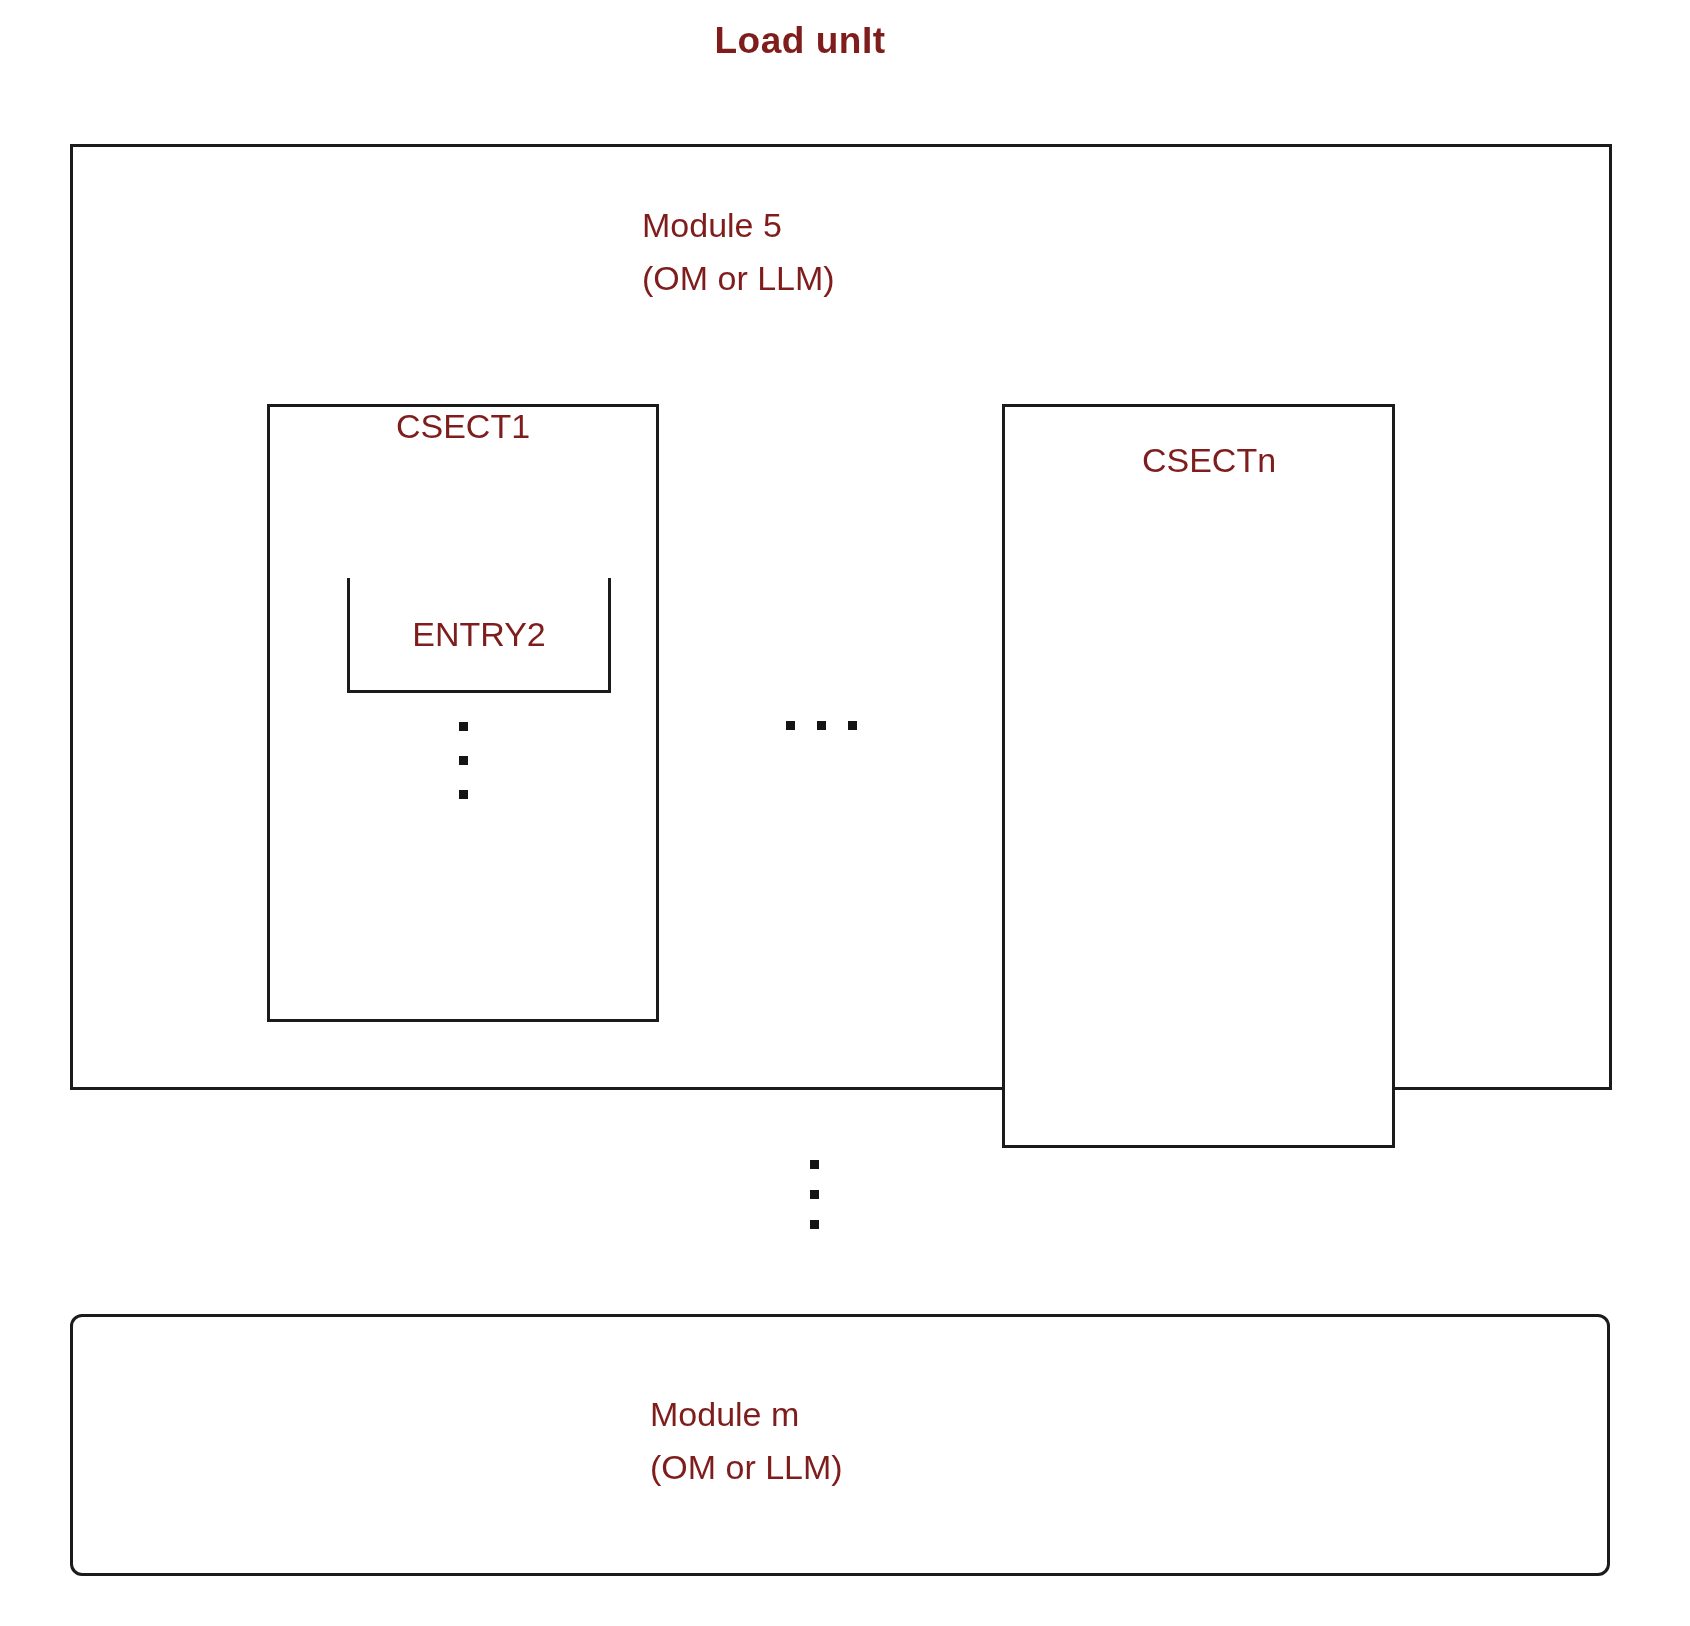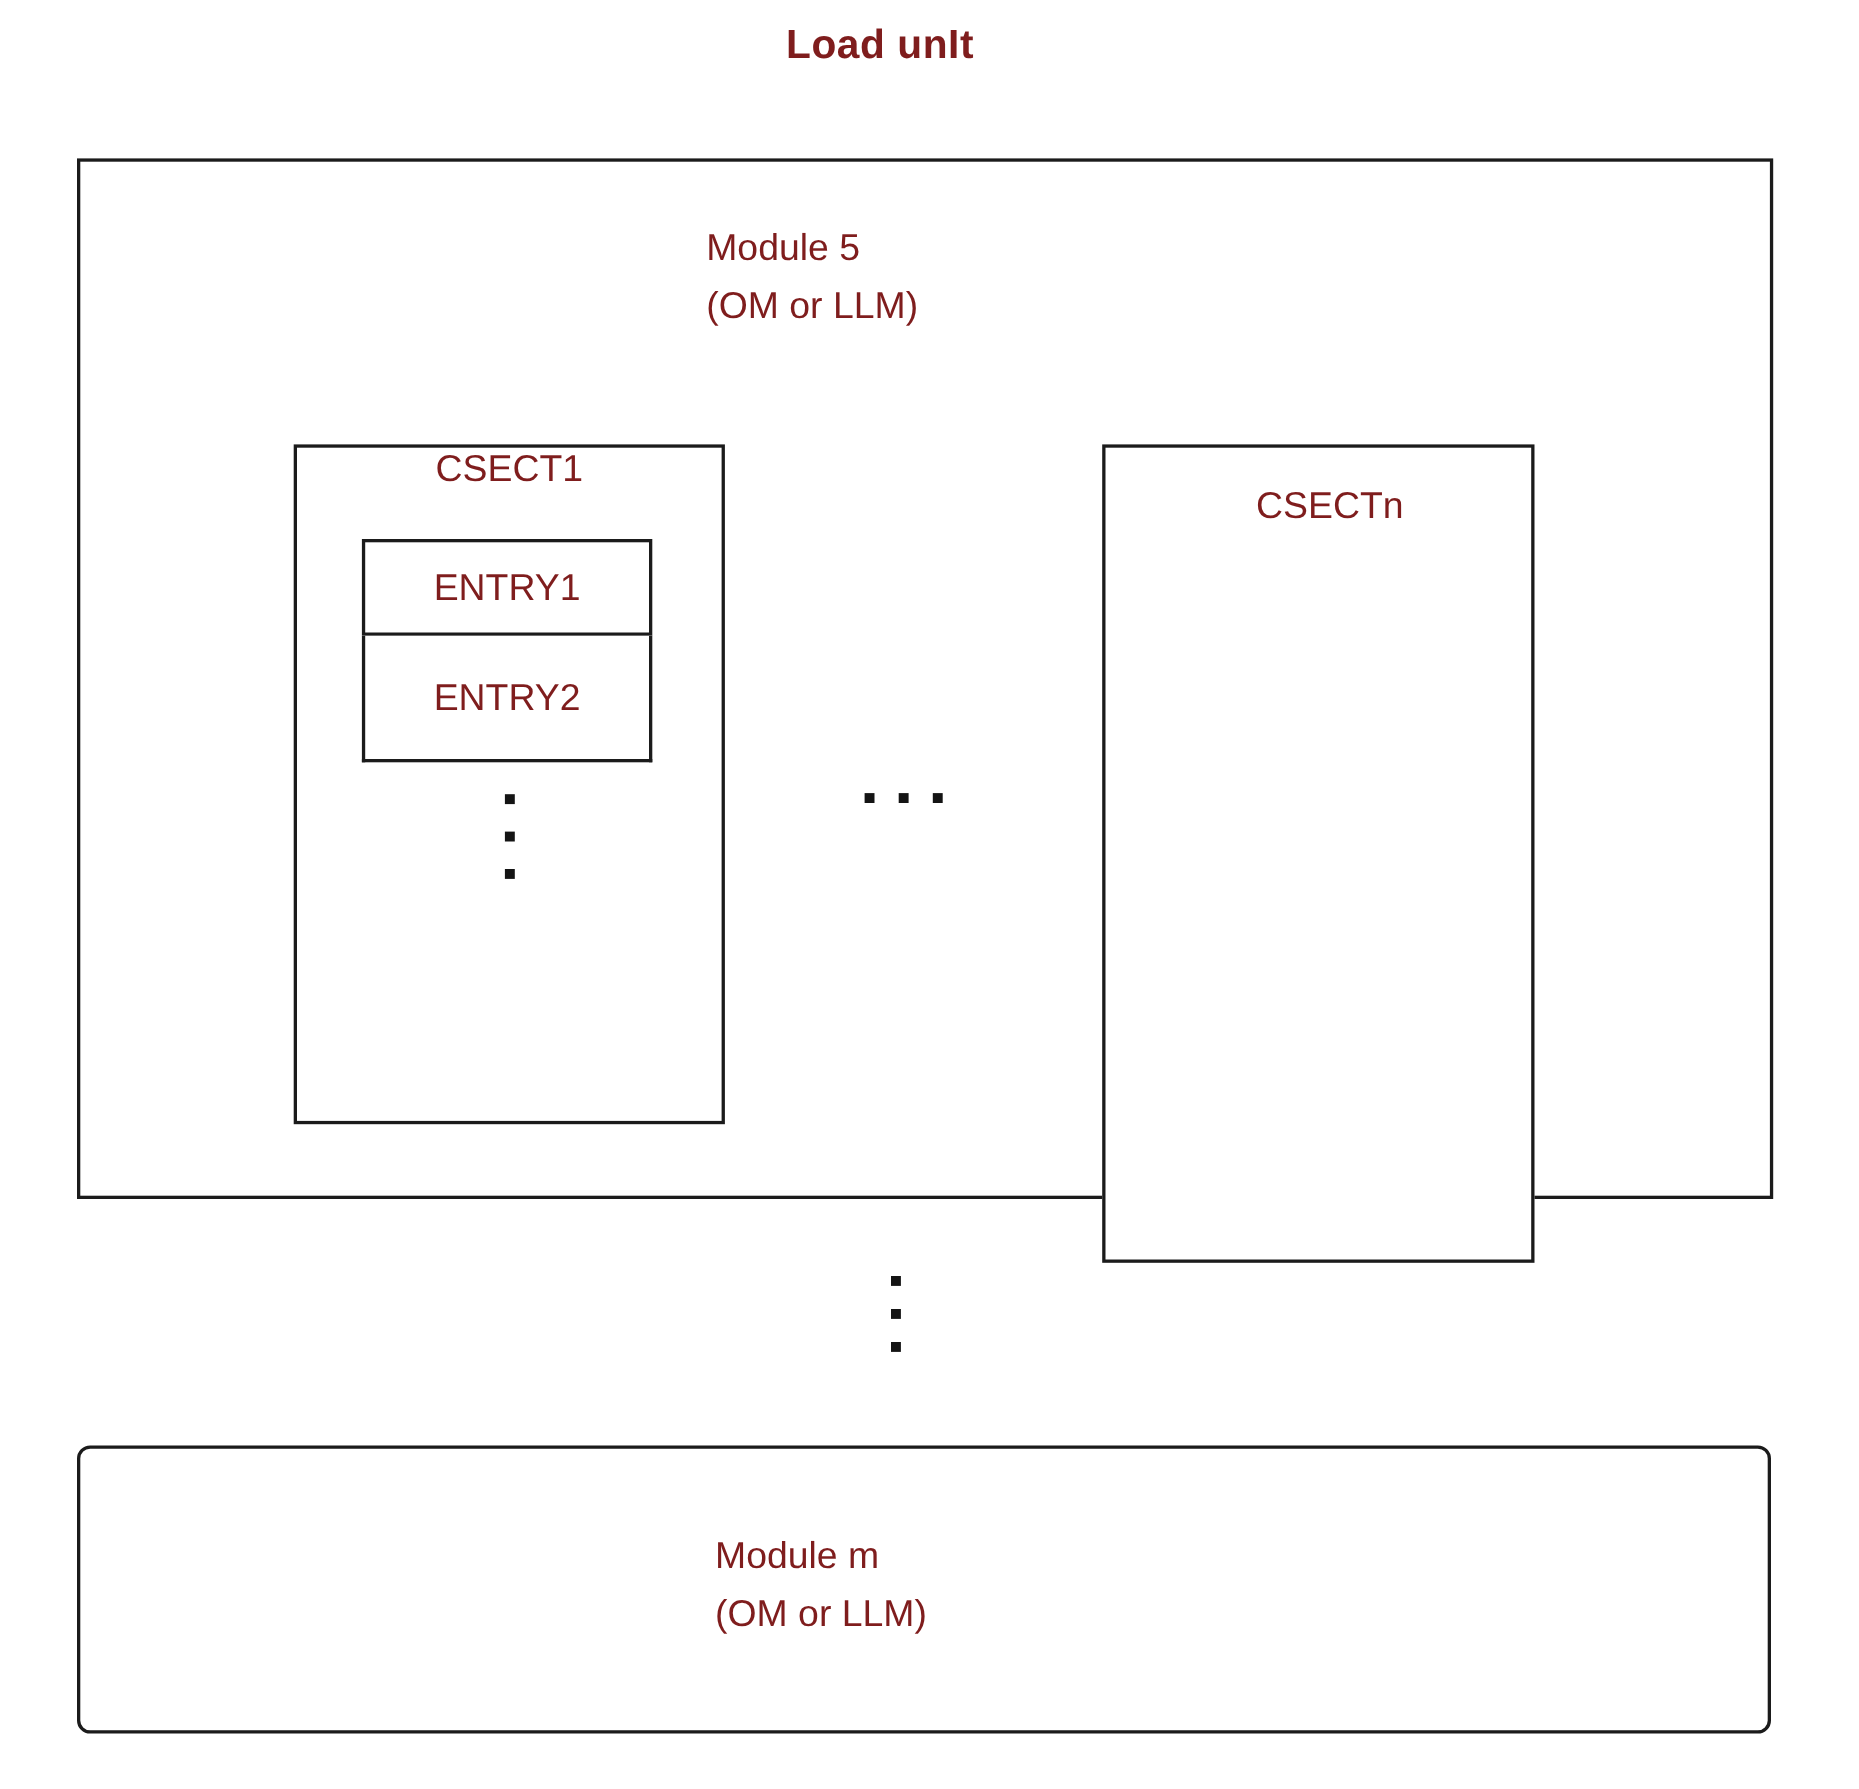--- a/index.html
+++ b/index.html
@@ -42,21 +42,21 @@
     position: absolute;
     border: 3px solid #1b1b1b;
     box-sizing: border-box;
     display: flex;
     align-items: center;
     justify-content: center;
     font-size: 34px;
     background: #ffffff;
   }
   .entry1-box { left: 59px; top: 83px;  width: 264px; height: 88px; }
-  .entry2-box { left: 59px; top: 171px; width: 264px; height: 115px; border-top: none; }
+  .entry2-box { left: 77px; top: 171px; width: 264px; height: 115px; border-top: none; }
   .entryj-box { left: 59px; top: 453px; width: 264px; height: 93px; }
   .dot {
     width: 9px;
     height: 9px;
     background: #141414;
   }
   .v-ellipsis {
     position: absolute;
     display: flex;
     flex-direction: column;
@@ -87,23 +87,20 @@
   <div class="box module1-box">
 
     <div class="module1-label">
       <div>Module 5</div>
       <div>(OM or LLM)</div>
     </div>
 
     <div class="box csect1-box">
       <span class="csect-label">CSECT1</span>
 
-      <div class="entry-box entry1-box">
-        <span>ENTRY1</span>
-      </div>
 
       <div class="entry-box entry2-box">
         <span>ENTRY2</span>
       </div>
 
       <div class="v-ellipsis csect-v-ellipsis">
         <div class="dot"></div>
         <div class="dot"></div>
         <div class="dot"></div>
       </div>

